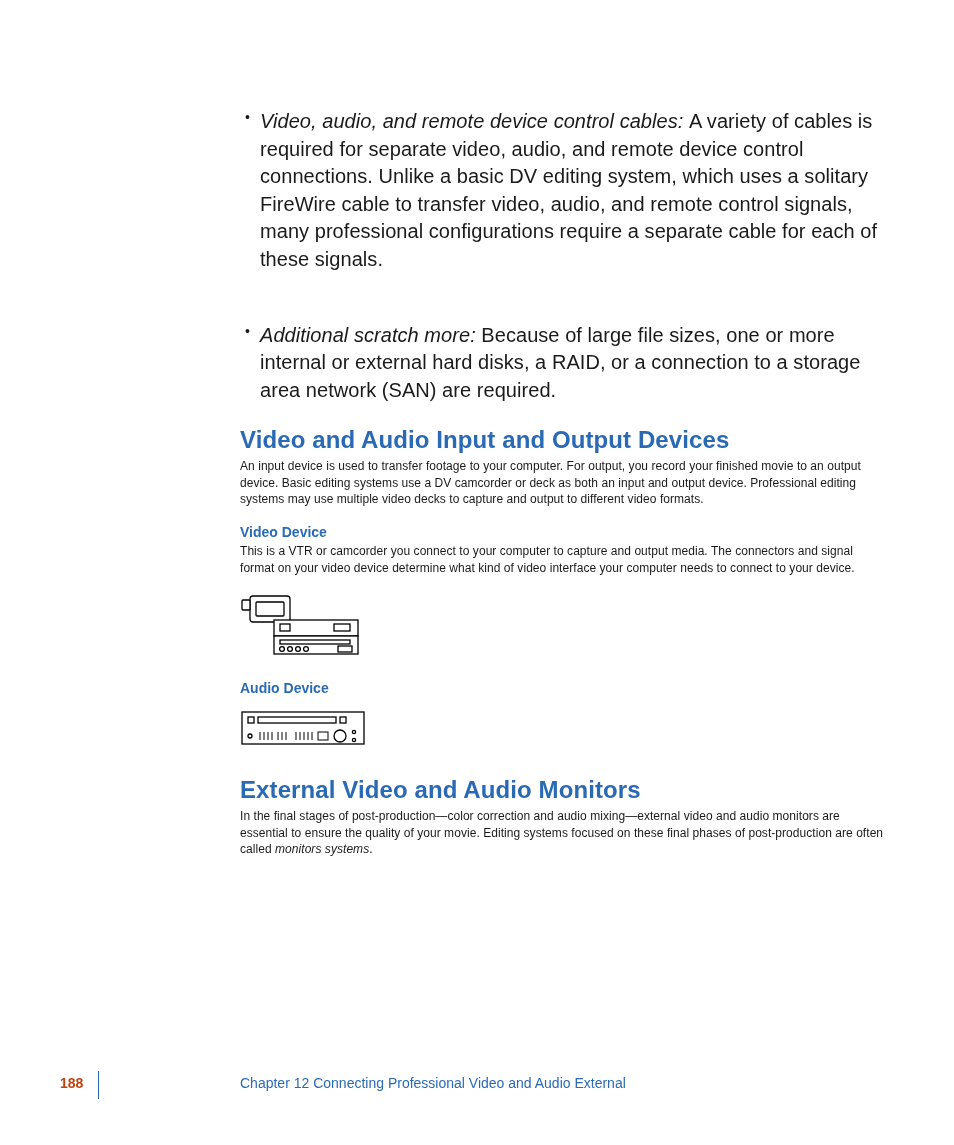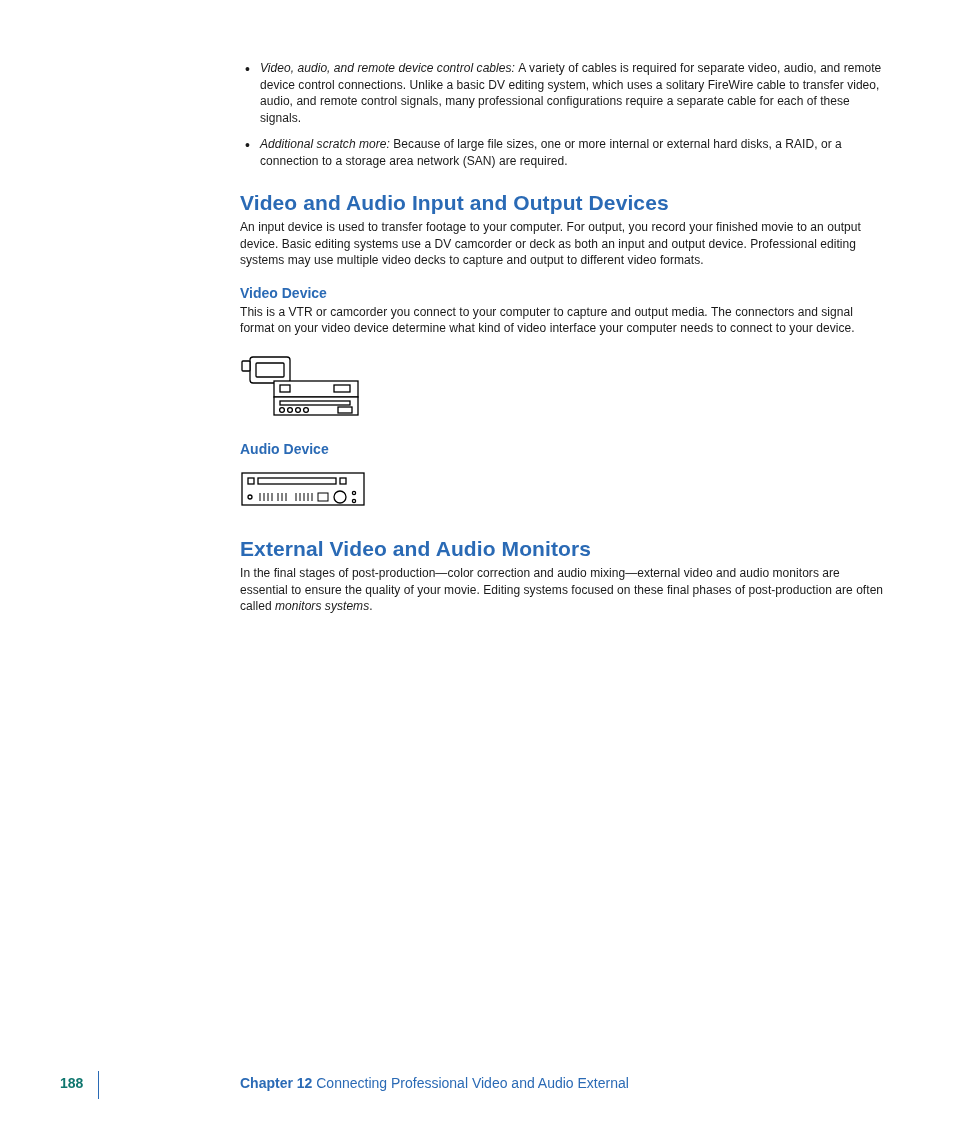--- a/index.html
+++ b/index.html
@@ -25,37 +25,38 @@
     width: 650px;
   }
   ul.bullets {
     list-style: none;
     padding: 0;
     margin: 0 0 18px 0;
   }
   ul.bullets li {
     position: relative;
     padding-left: 20px;
-    font-size: 12px;
+    font-size: 20px;
     line-height: 1.38;
     margin-bottom: 10px;
     letter-spacing: 0.05px;
+    margin-top: 48px;
   }
   ul.bullets li::before {
     content: "•";
     position: absolute;
     left: 5px;
     top: 0;
     font-size: 14px;
   }
   .italic { font-style: italic; }
   h2.section {
     color: #2a6ab5;
     font-weight: 600;
-    font-size: 21px;
+    font-size: 24px;
     margin: 22px 0 4px 0;
     letter-spacing: 0.1px;
   }
   h3.subsection {
     color: #2a6ab5;
     font-weight: 700;
     font-size: 14px;
     margin: 16px 0 3px 0;
   }
   p.body {
@@ -75,38 +76,38 @@
     bottom: 48px;
     width: 954px;
     height: 22px;
   }
   .page-num {
     position: absolute;
     left: 60px;
     top: 0;
     font-size: 14px;
     font-weight: 700;
-    color: #0f766e;
+    color: #c2410c;
   }
   .vline {
     position: absolute;
     left: 98px;
     top: -4px;
     height: 28px;
     width: 0;
     border-left: 1px solid #2a6ab5;
   }
   .chapter {
     position: absolute;
     left: 240px;
     top: 0;
     font-size: 14px;
     color: #2a6ab5;
   }
-  .chapter .bold { font-weight: 700; }
+  .chapter .bold { font-weight: 400; }
 </style>
 </head>
 <body>
 
 <div class="page">
 
   <div class="content">
 
     <ul class="bullets">
       <li>

